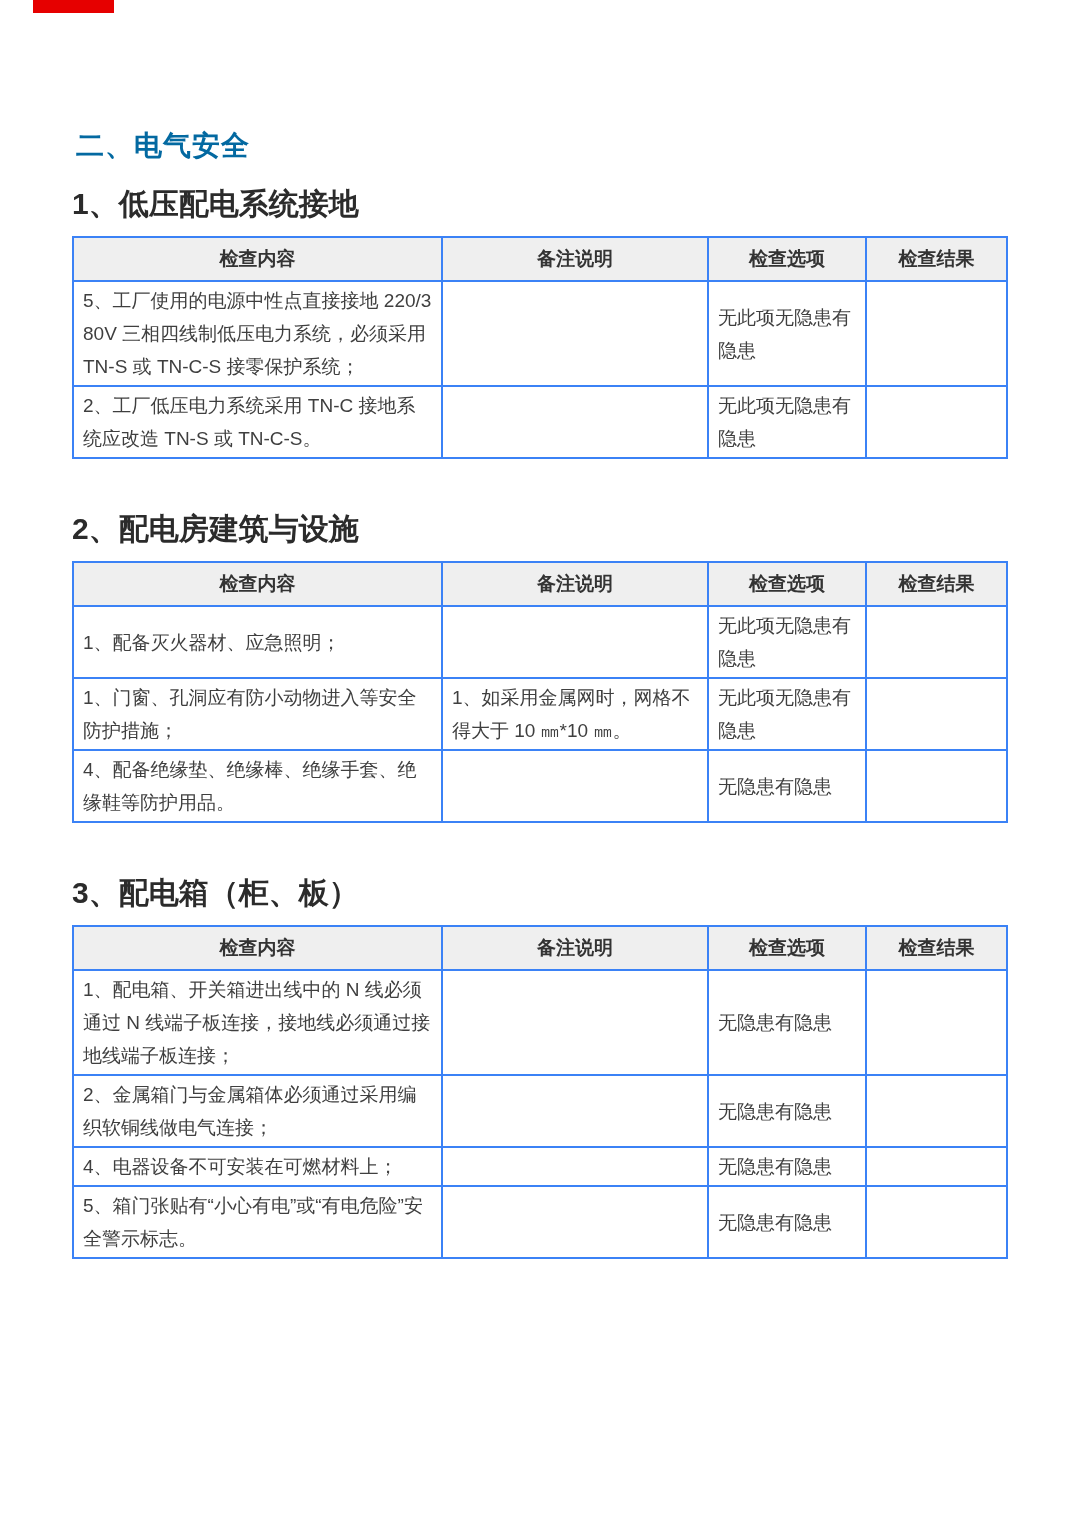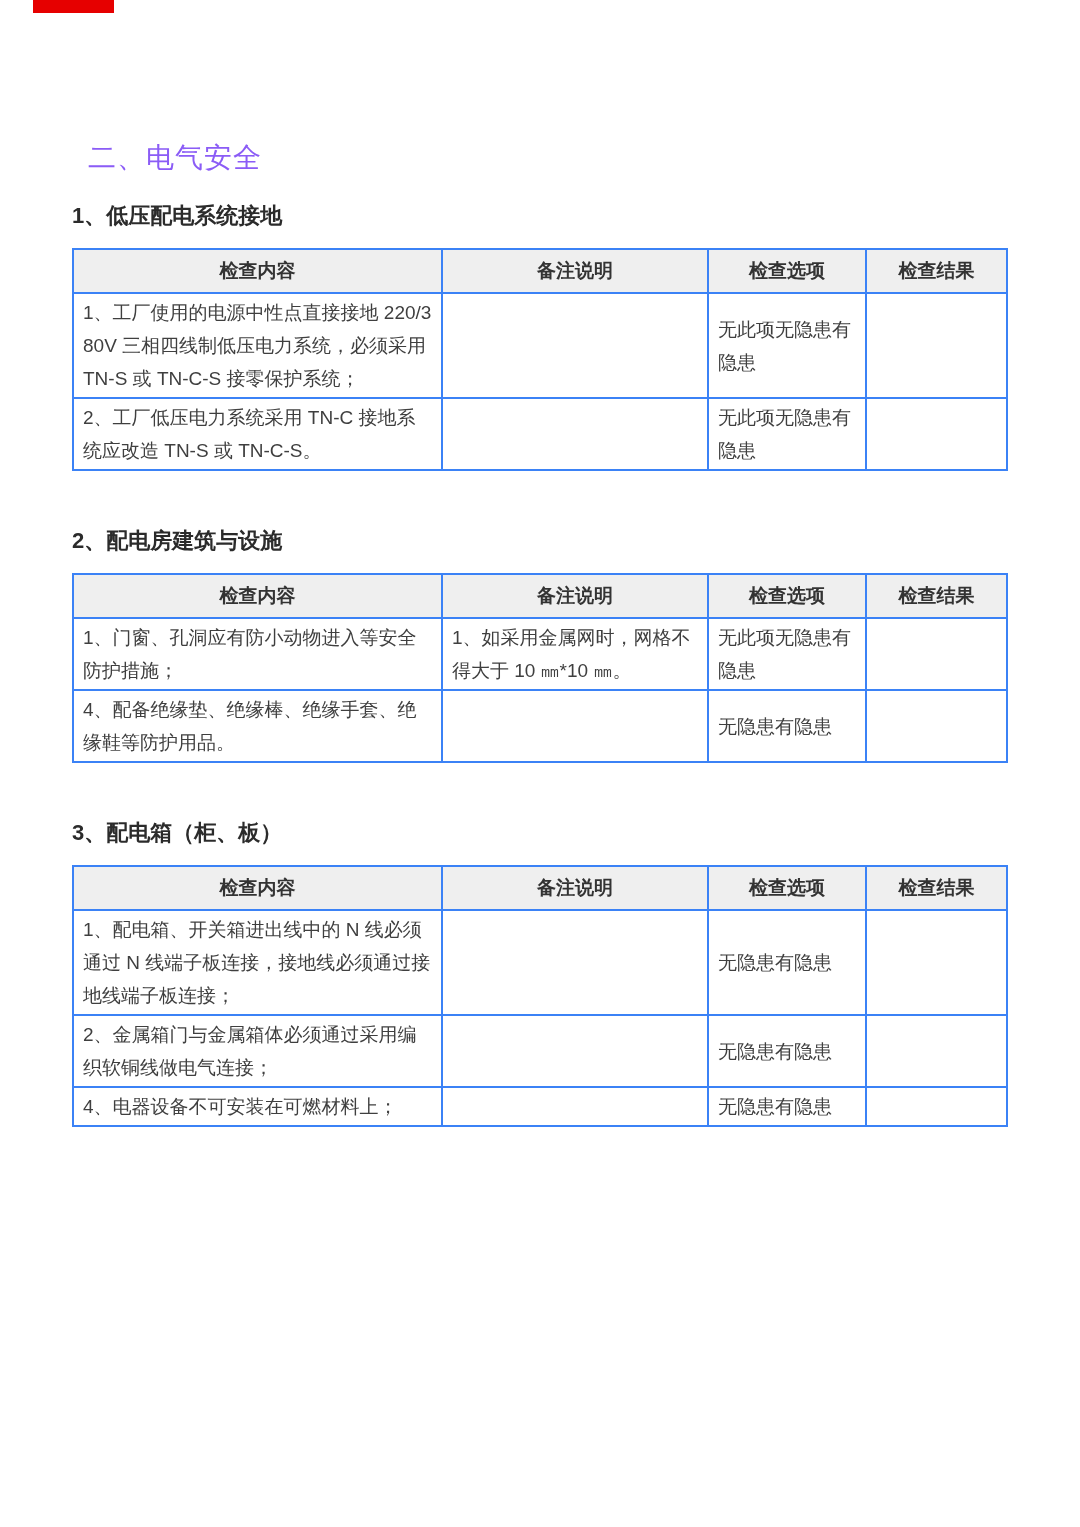--- a/index.html
+++ b/index.html
@@ -16,30 +16,30 @@
     left: 33px;
     top: 0;
     width: 81px;
     height: 13px;
     background: #e60000;
   }
   .page {
     padding: 124px 72px 0 72px;
   }
   h1.doc-title {
-    margin: 16px;
+    margin: 4px;
     font-size: 28px;
     line-height: 36px;
-    font-weight: 400;
-    color: #8b5cf6;
+    font-weight: 700;
+    color: #0369a1;
     letter-spacing: 1px;
   }
   .section h2 {
     margin: 56px 0 18px 0;
-    font-size: 22px;
+    font-size: 30px;
     line-height: 28px;
     font-weight: 700;
     color: #2b2b2b;
   }
   .section:first-of-type h2 { margin-top: 26px; }
   table.inspection {
     width: 100%;
     border-collapse: collapse;
     table-layout: fixed;
   }
@@ -90,21 +90,21 @@
       <thead>
         <tr>
           <th>检查内容</th>
           <th>备注说明</th>
           <th>检查选项</th>
           <th>检查结果</th>
         </tr>
       </thead>
       <tbody>
         <tr>
-          <td class="cell-content">1、工厂使用的电源中性点直接接地 220/380V 三相四线制低压电力系统，必须采用 TN-S 或 TN-C-S 接零保护系统；</td>
+          <td class="cell-content">5、工厂使用的电源中性点直接接地 220/380V 三相四线制低压电力系统，必须采用 TN-S 或 TN-C-S 接零保护系统；</td>
           <td class="cell-remark"></td>
           <td class="cell-options">无此项无隐患有隐患</td>
           <td class="cell-result"></td>
         </tr>
         <tr>
           <td class="cell-content">2、工厂低压电力系统采用 TN-C 接地系统应改造 TN-S 或 TN-C-S。</td>
           <td class="cell-remark"></td>
           <td class="cell-options">无此项无隐患有隐患</td>
           <td class="cell-result"></td>
         </tr>
@@ -124,20 +124,26 @@
       <thead>
         <tr>
           <th>检查内容</th>
           <th>备注说明</th>
           <th>检查选项</th>
           <th>检查结果</th>
         </tr>
       </thead>
       <tbody>
         <tr>
+          <td class="cell-content">1、配备灭火器材、应急照明；</td>
+          <td class="cell-remark"></td>
+          <td class="cell-options">无此项无隐患有隐患</td>
+          <td class="cell-result"></td>
+        </tr>
+        <tr>
           <td class="cell-content">1、门窗、孔洞应有防小动物进入等安全防护措施；</td>
           <td class="cell-remark">1、如采用金属网时，网格不得大于 10 ㎜*10 ㎜。</td>
           <td class="cell-options">无此项无隐患有隐患</td>
           <td class="cell-result"></td>
         </tr>
         <tr>
           <td class="cell-content">4、配备绝缘垫、绝缘棒、绝缘手套、绝缘鞋等防护用品。</td>
           <td class="cell-remark"></td>
           <td class="cell-options">无隐患有隐患</td>
           <td class="cell-result"></td>
@@ -175,17 +181,23 @@
           <td class="cell-remark"></td>
           <td class="cell-options">无隐患有隐患</td>
           <td class="cell-result"></td>
         </tr>
         <tr>
           <td class="cell-content">4、电器设备不可安装在可燃材料上；</td>
           <td class="cell-remark"></td>
           <td class="cell-options">无隐患有隐患</td>
           <td class="cell-result"></td>
         </tr>
+        <tr>
+          <td class="cell-content">5、箱门张贴有“小心有电”或“有电危险”安全警示标志。</td>
+          <td class="cell-remark"></td>
+          <td class="cell-options">无隐患有隐患</td>
+          <td class="cell-result"></td>
+        </tr>
       </tbody>
     </table>
   </div>
 
 </div>
 
 </body></html>

